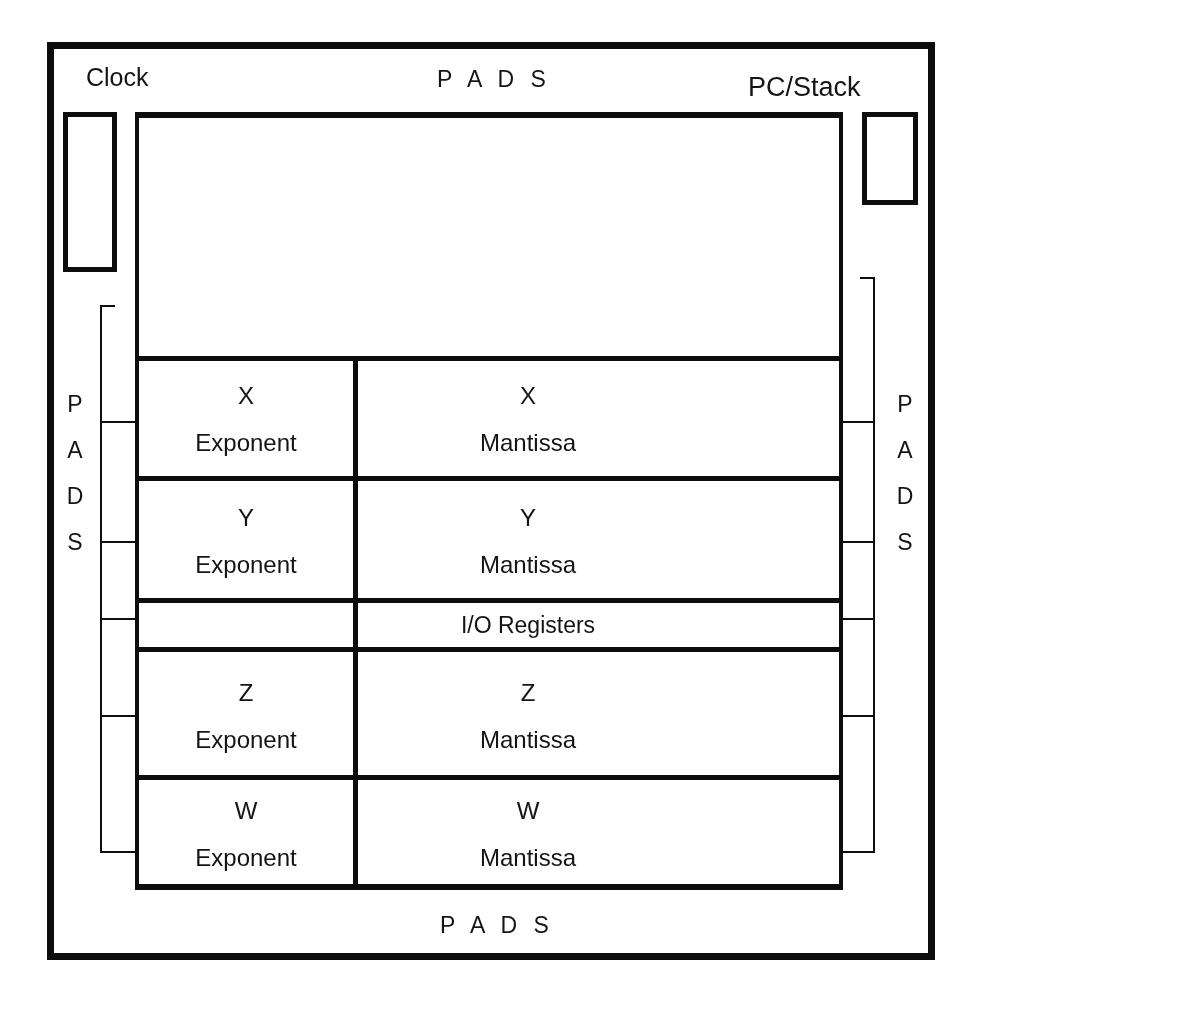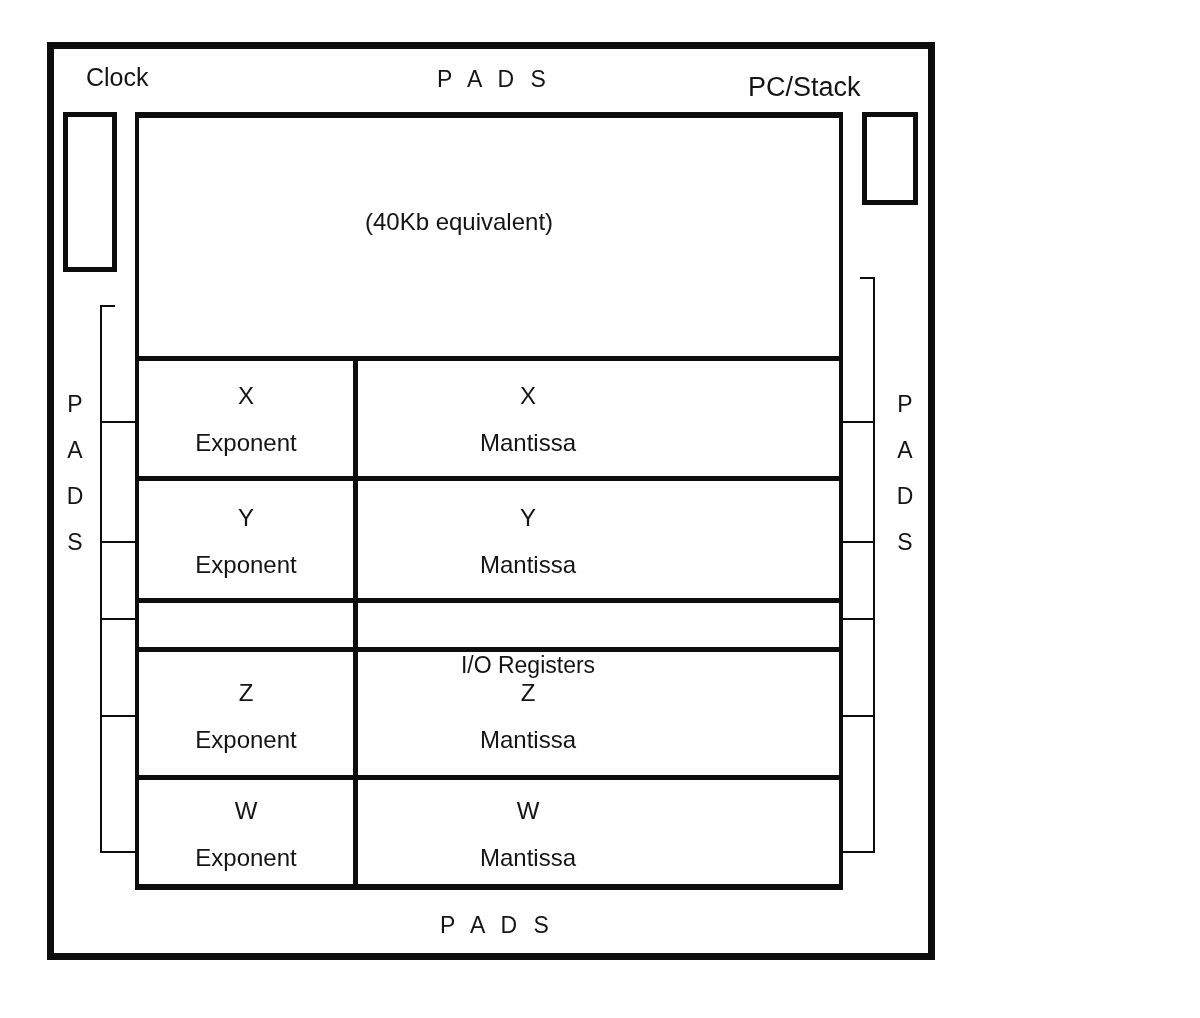--- a/index.html
+++ b/index.html
@@ -30,21 +30,21 @@
     font-size:24px;line-height:35px;}
   .hline{position:absolute;left:0;right:0;height:5px;background:#0d0d0d;}
   .h1{top:238px;} .h2{top:358px;} .h3{top:480px;} .h4{top:529px;} .h5{top:657px;}
   .vline{position:absolute;left:214px;top:238px;width:5px;height:528px;background:#0d0d0d;}
 
   .cell{position:absolute;text-align:center;font-size:24px;line-height:47px;}
   .exp-col{left:0;width:214px;}
   .man-col{left:219px;width:340px;}
   .row-x{top:254px;} .row-y{top:376px;} .row-z{top:551px;} .row-w{top:669px;}
   .io-row{position:absolute;left:219px;width:340px;top:485px;height:44px;
-    text-align:center;font-size:23px;line-height:44px;margin-top:40px;}
+    text-align:center;font-size:23px;line-height:44px;}
 
   
   .side-letters{position:absolute;top:381px;width:24px;text-align:center;
     font-size:23px;}
   .side-letters div{height:46px;line-height:46px;}
   .left-letters{left:63px;}
   .right-letters{left:893px;}
 
   
   .tick{position:absolute;height:2px;background:#0d0d0d;}
@@ -70,21 +70,20 @@
 
   <div class="lbl clock-lbl">Clock</div>
   <div class="lbl pads-top-lbl">P A D S</div>
   <div class="lbl pcstack-lbl">PC/Stack</div>
 
   <div class="pad-rect clock-pad"></div>
   <div class="pad-rect pcstack-pad"></div>
 
   <div class="main-block">
     <div class="cs-text">
-      <div>(40Kb equivalent)</div>
     </div>
 
     <div class="hline h1"></div>
     <div class="hline h2"></div>
     <div class="hline h3"></div>
     <div class="hline h4"></div>
     <div class="hline h5"></div>
     <div class="vline"></div>
 
     <div class="cell exp-col row-x">

